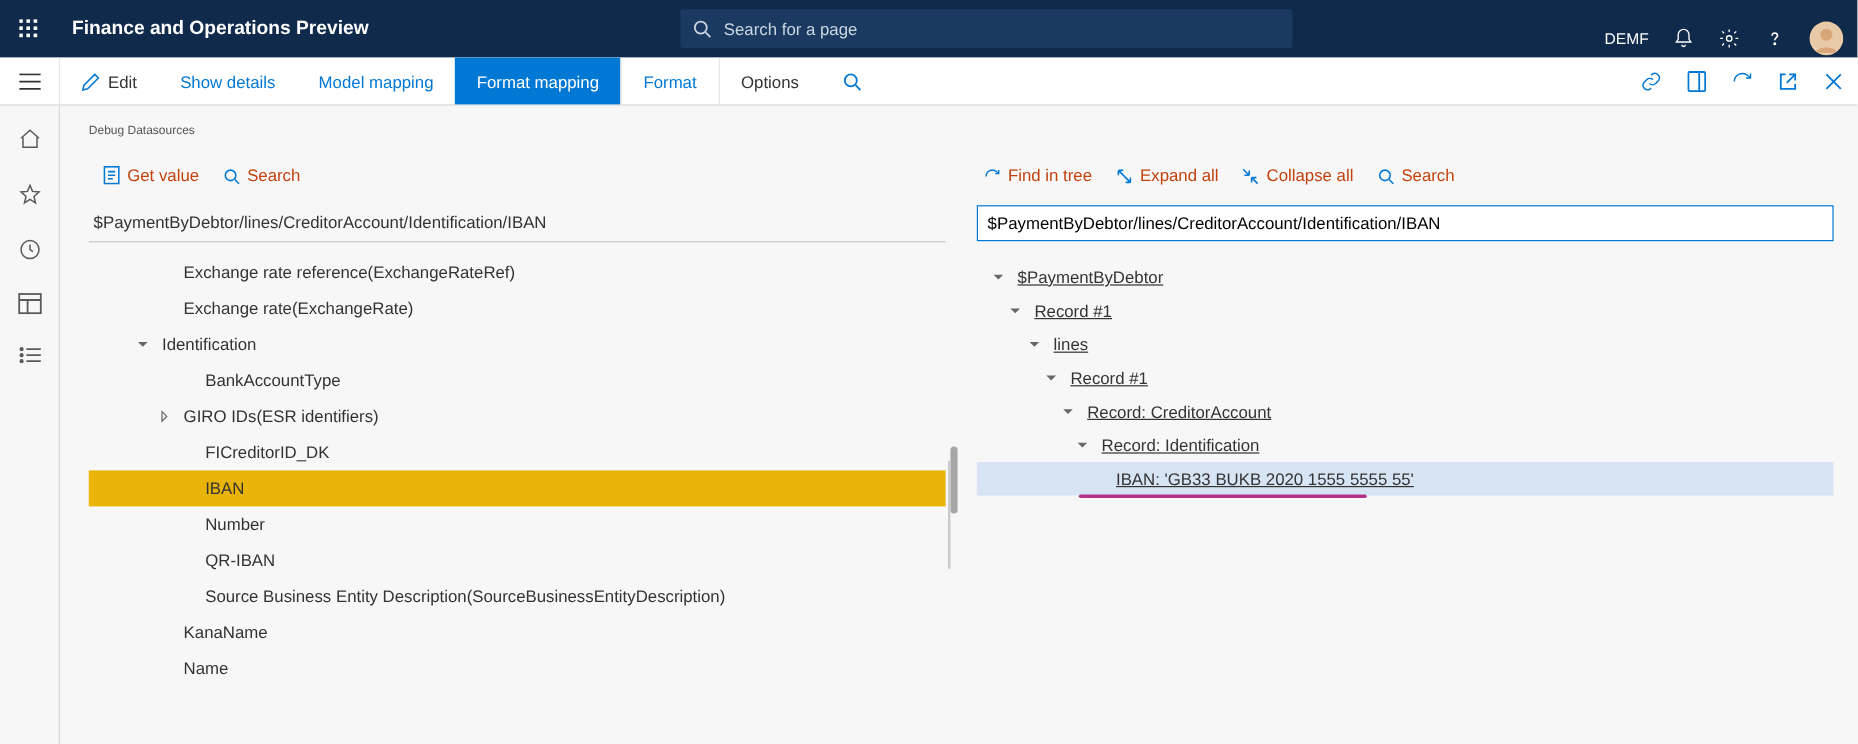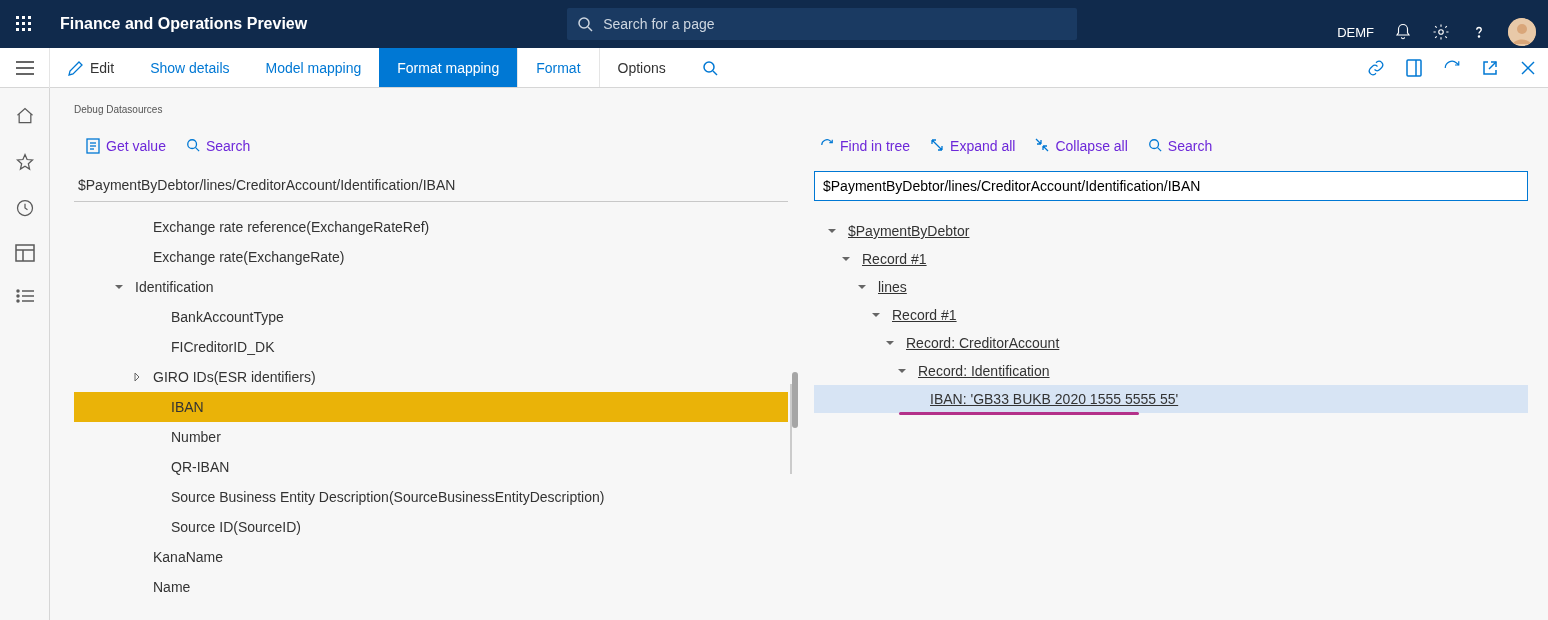--- a/index.html
+++ b/index.html
@@ -30,21 +30,21 @@
   .main { display:flex; height:532px; }
   .side-rail { width:50px; border-right:1px solid #d6d6d6; display:flex; flex-direction:column; align-items:center; padding-top:18px; gap:26px; background:#f7f7f7;}
   .side-rail .ricn { color:#5a5a5a; cursor:pointer;}
   .content { flex:1; padding:16px 20px 0 24px; overflow:hidden;}
   
   .page-title { font-size:10px; color:#555; margin-bottom:16px;}
   
   .two-pane { display:flex; gap:26px; }
   .pane { flex:1; min-width:0;}
   .pane-toolbar { display:flex; gap:20px; margin-bottom:10px; height:30px; align-items:center; padding-left:12px;}
-  .tool-link { color:#6d28d9; display:flex; align-items:flex-start; gap:6px; cursor:pointer; font-size:14px;}
+  .tool-link { color:#c2410c; display:flex; align-items:flex-end; gap:6px; cursor:pointer; font-size:14px;}
   
   .path-bar-static { border-bottom:1px solid #c8c8c8; padding:6px 4px 8px 4px; font-size:14px; color:#333; }
   .path-bar-input { border:1px solid #0078d4; padding:6px 8px; font-size:14px; width:100%; background:#fff; outline:none; font-family:inherit;}
   
   .tree { margin-top:10px; position:relative;}
   .tree-scroll-ind { position:absolute; right:-10px; top:160px; width:6px; height:56px; background:#a6a6a6; border-radius:3px;}
   .tree-scroll-ind2 { position:absolute; right:-4px; top:172px; width:2px; height:90px; background:#cbcbcb;}
   .node-row { display:flex; align-items:center; height:30px; font-size:14px; color:#333; cursor:pointer; padding-right:6px;}
   .node-row.tight { height:28px;text-decoration:underline;}
   .toggle { width:16px; height:16px; display:flex; align-items:center; justify-content:center; margin-right:8px; color:#666; font-size:10px;}
@@ -268,51 +268,47 @@
                 <svg width="10" height="10" viewBox="0 0 10 10" fill="#666">
                   <path d="M1 3l4 4 4-4z"></path>
                 </svg>
               </span>
               <span>Identification</span>
             </div>
             <div class="node-row indent-3">
               <span class="toggle spacer"></span>
               <span>BankAccountType</span>
             </div>
-            <div class="node-row indent-3">
-              <span class="toggle spacer"></span>
-              <span>FICreditorID_DK</span>
-            </div>
             <div class="node-row indent-2">
               <span class="toggle">
                 <svg width="10" height="10" viewBox="0 0 10 10" fill="none" stroke="#666" stroke-width="1">
                   <path d="M3 1l4 4-4 4z"></path>
                 </svg>
               </span>
               <span>GIRO IDs(ESR identifiers)</span>
             </div>
+            <div class="node-row indent-3">
+              <span class="toggle spacer"></span>
+              <span>FICreditorID_DK</span>
+            </div>
             <div class="node-row indent-3 selected">
               <span class="toggle spacer"></span>
               <span>IBAN</span>
             </div>
             <div class="node-row indent-3">
               <span class="toggle spacer"></span>
               <span>Number</span>
             </div>
             <div class="node-row indent-3">
               <span class="toggle spacer"></span>
               <span>QR-IBAN</span>
             </div>
             <div class="node-row indent-3">
               <span class="toggle spacer"></span>
               <span>Source Business Entity Description(SourceBusinessEntityDescription)</span>
-            </div>
-            <div class="node-row indent-3">
-              <span class="toggle spacer"></span>
-              <span>Source ID(SourceID)</span>
             </div>
             <div class="node-row indent-2">
               <span class="toggle spacer"></span>
               <span>KanaName</span>
             </div>
             <div class="node-row indent-2">
               <span class="toggle spacer"></span>
               <span>Name</span>
             </div>
           </div>

